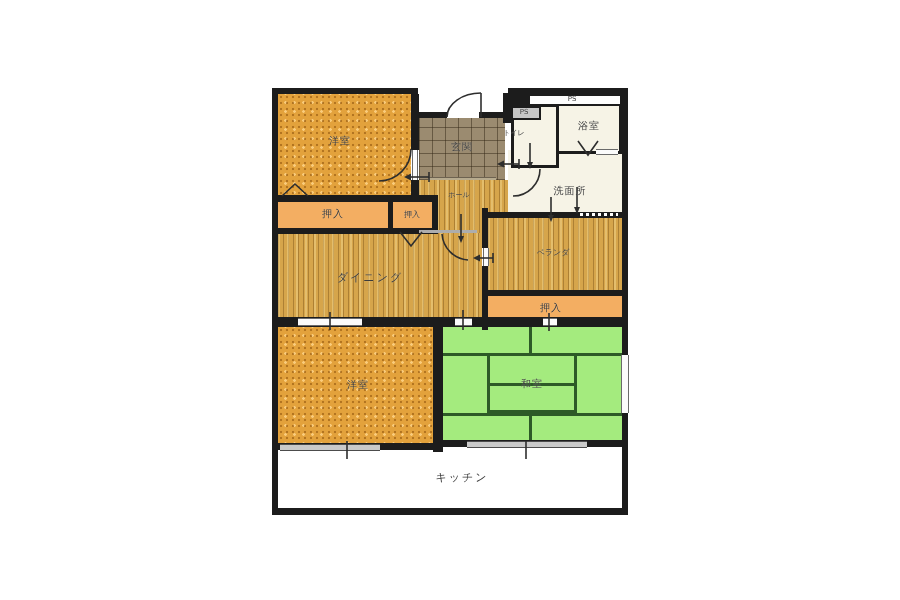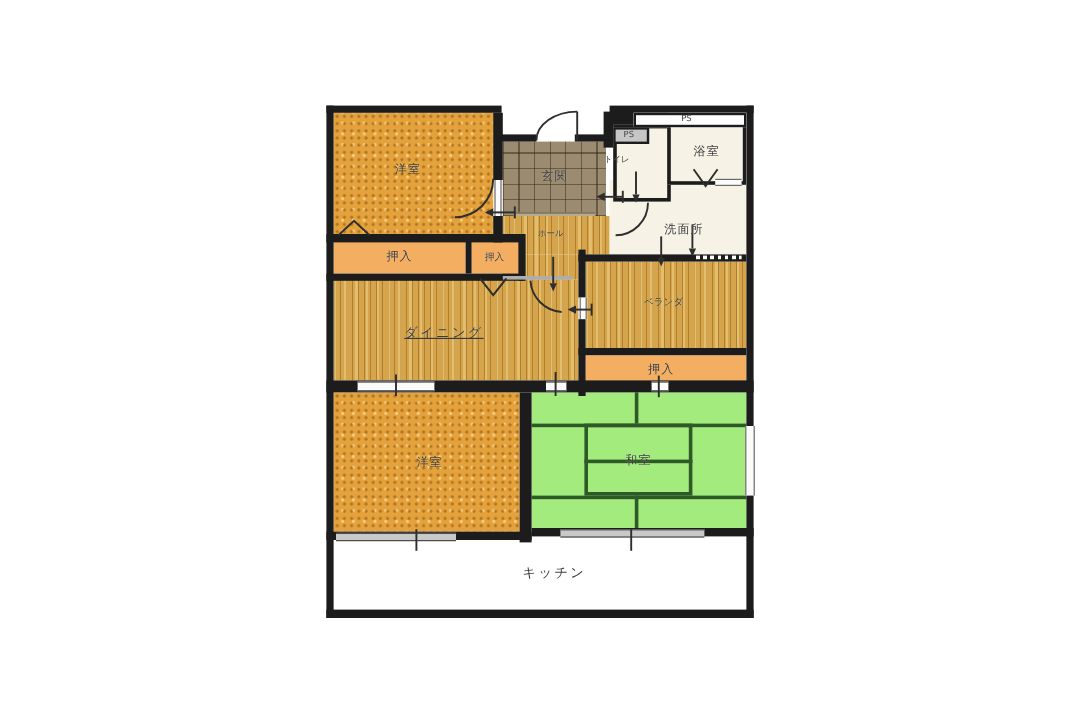--- a/index.html
+++ b/index.html
@@ -170,20 +170,20 @@
   <div class="label" style="left:340px;top:141px;">洋室</div>
   <div class="label" style="left:462px;top:147px;">玄関</div>
   <div class="label tiny" style="left:572px;top:99px;">PS</div>
   <div class="label tiny" style="left:524px;top:112px;">PS</div>
   <div class="label tiny" style="left:514px;top:133px;">トイレ</div>
   <div class="label" style="left:589px;top:126px;">浴室</div>
   <div class="label" style="left:570px;top:191px;">洗面所</div>
   <div class="label tiny" style="left:459px;top:195px;">ホール</div>
   <div class="label" style="left:333px;top:214px;">押入</div>
   <div class="label small" style="left:412px;top:214px;">押入</div>
-  <div class="label big" style="left:370px;top:277px;text-decoration:underline;">ダイニング</div>
+  <div class="label big" style="left:370px;top:277px;">ダイニング</div>
   <div class="label small" style="left:553px;top:252px;">ベランダ</div>
   <div class="label" style="left:551px;top:308px;">押入</div>
   <div class="label" style="left:358px;top:385px;">洋室</div>
   <div class="label" style="left:532px;top:384px;">和室</div>
   <div class="label big" style="left:462px;top:477px;">キッチン</div>
 
 </div>
 
 </body></html>

